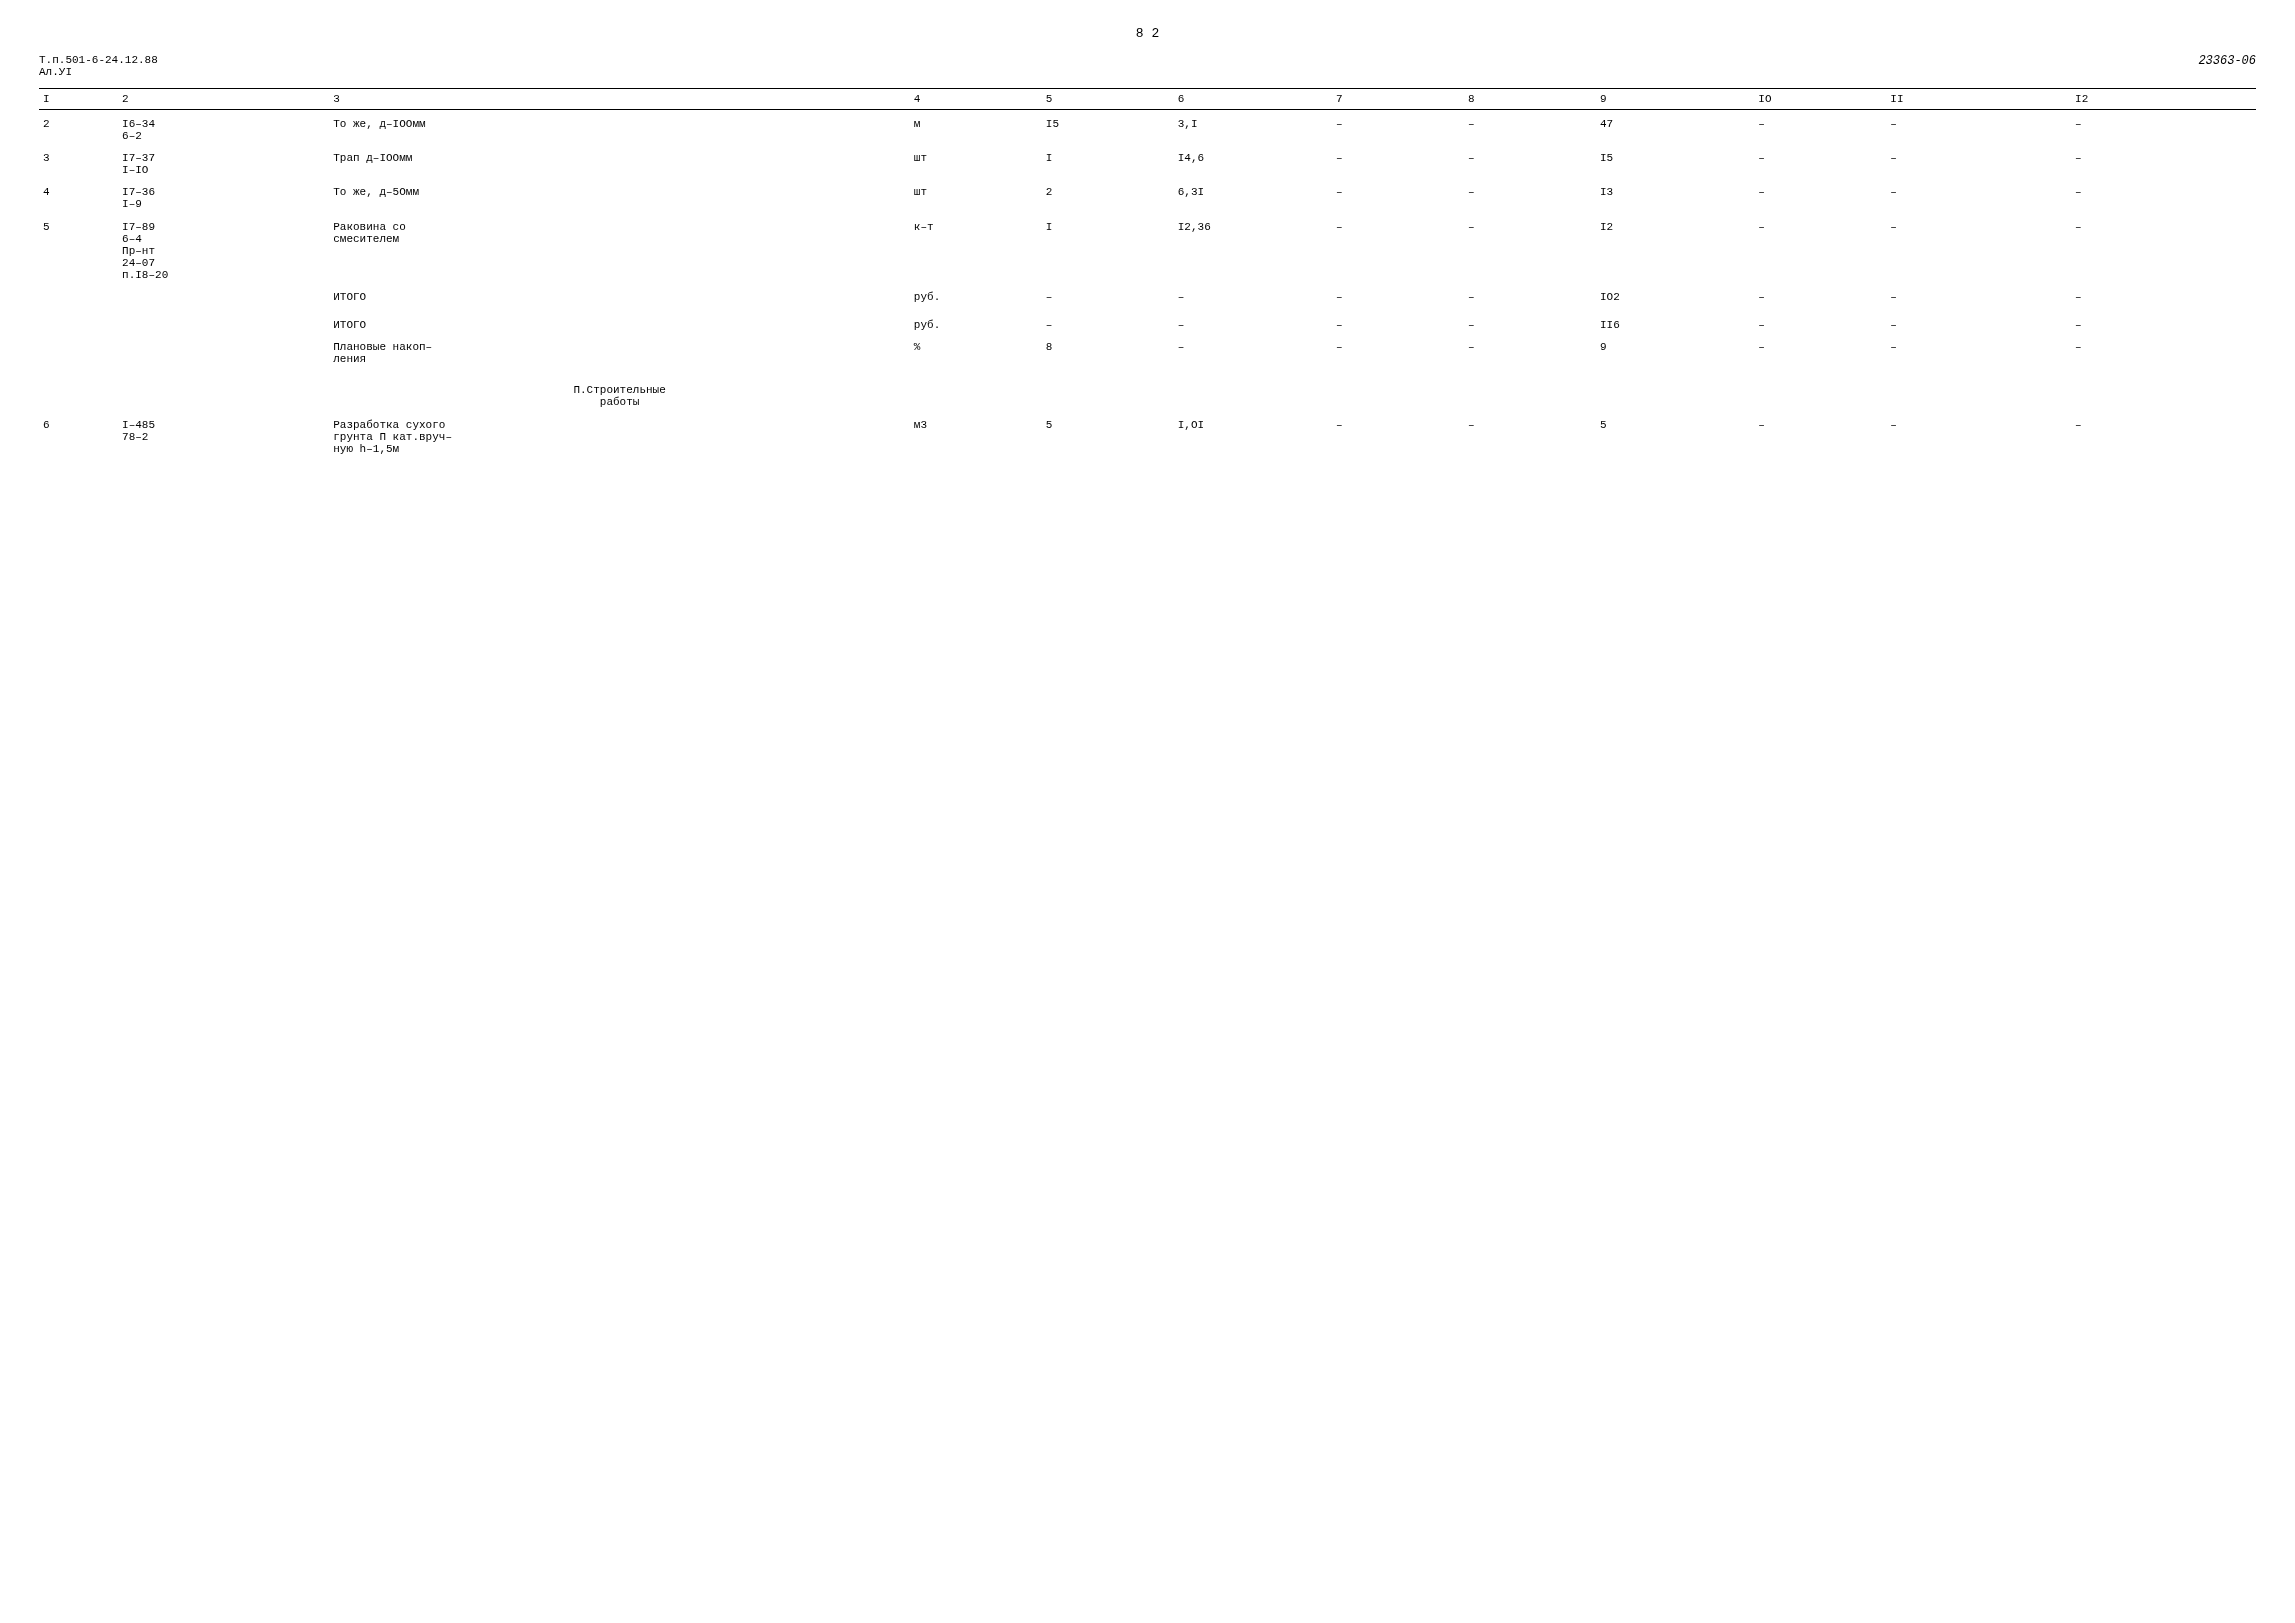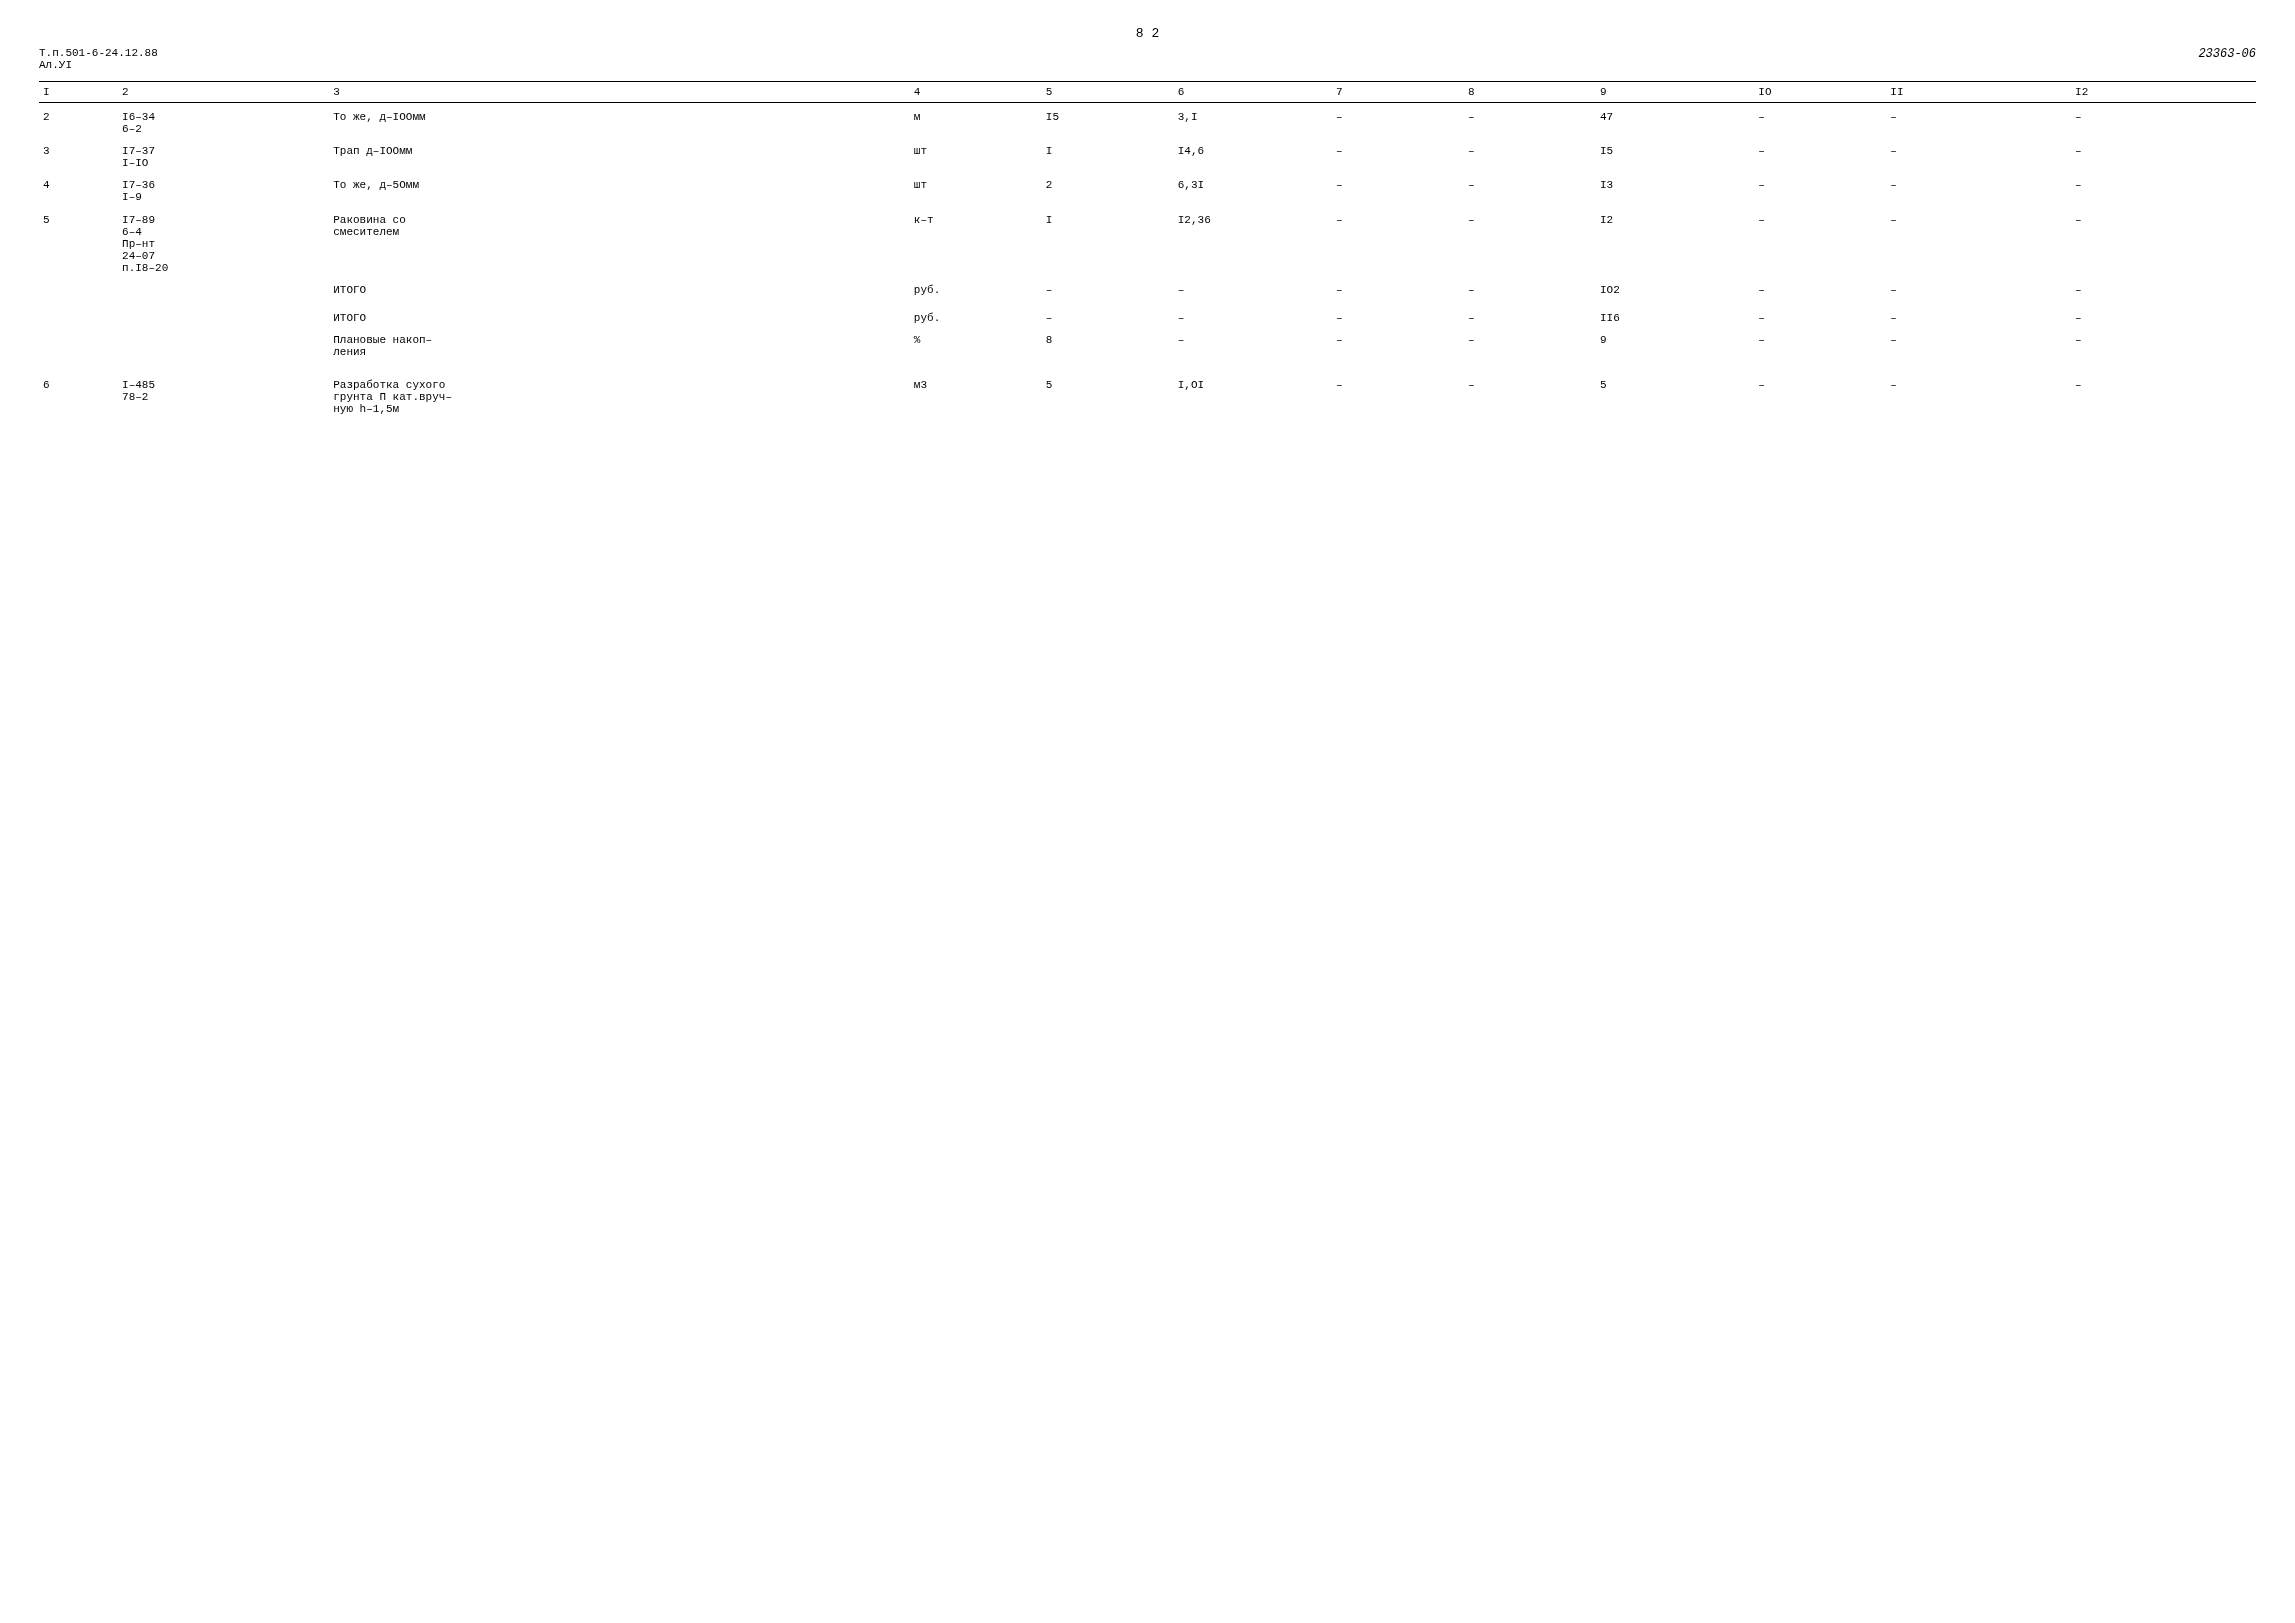--- a/index.html
+++ b/index.html
@@ -10,21 +10,21 @@
     body {
       background: #fff;
       font-family: 'Courier New', Courier, monospace;
       font-size: 11.8px;
       color: #000;
       padding: 26px 39px;
     }
     .page-number {
       text-align: center;
       font-size: 13px;
-      margin-bottom: 6px;
+      margin-bottom: 13px;
       font-weight: normal;
     }
     .header-row {
       display: flex;
       justify-content: space-between;
       align-items: flex-start;
       margin-bottom: 10px;
     }
     .header-left {
       font-size: 11px;
@@ -268,20 +268,29 @@
       <td class="col-12">–</td>
     </tr>
 
     <tr class="spacer">
         <td colspan="12"></td>
       </tr>
 
     <tr class="spacer">
         <td colspan="12"></td>
       </tr>
+    <tr class="section-title">
+      <td class="col-1"></td>
+      <td class="col-2"></td>
+      <td class="col-3" style="text-align:center;">
+        <div>П.Строительные</div>
+        <div> работы</div>
+      </td>
+      <td colspan="9"></td>
+    </tr>
 
     <tr class="spacer">
         <td colspan="12"></td>
       </tr>
     <tr>
       <td class="col-1">6</td>
       <td class="col-2">
         <div>I–485</div>
         <div>78–2</div>
       </td>

